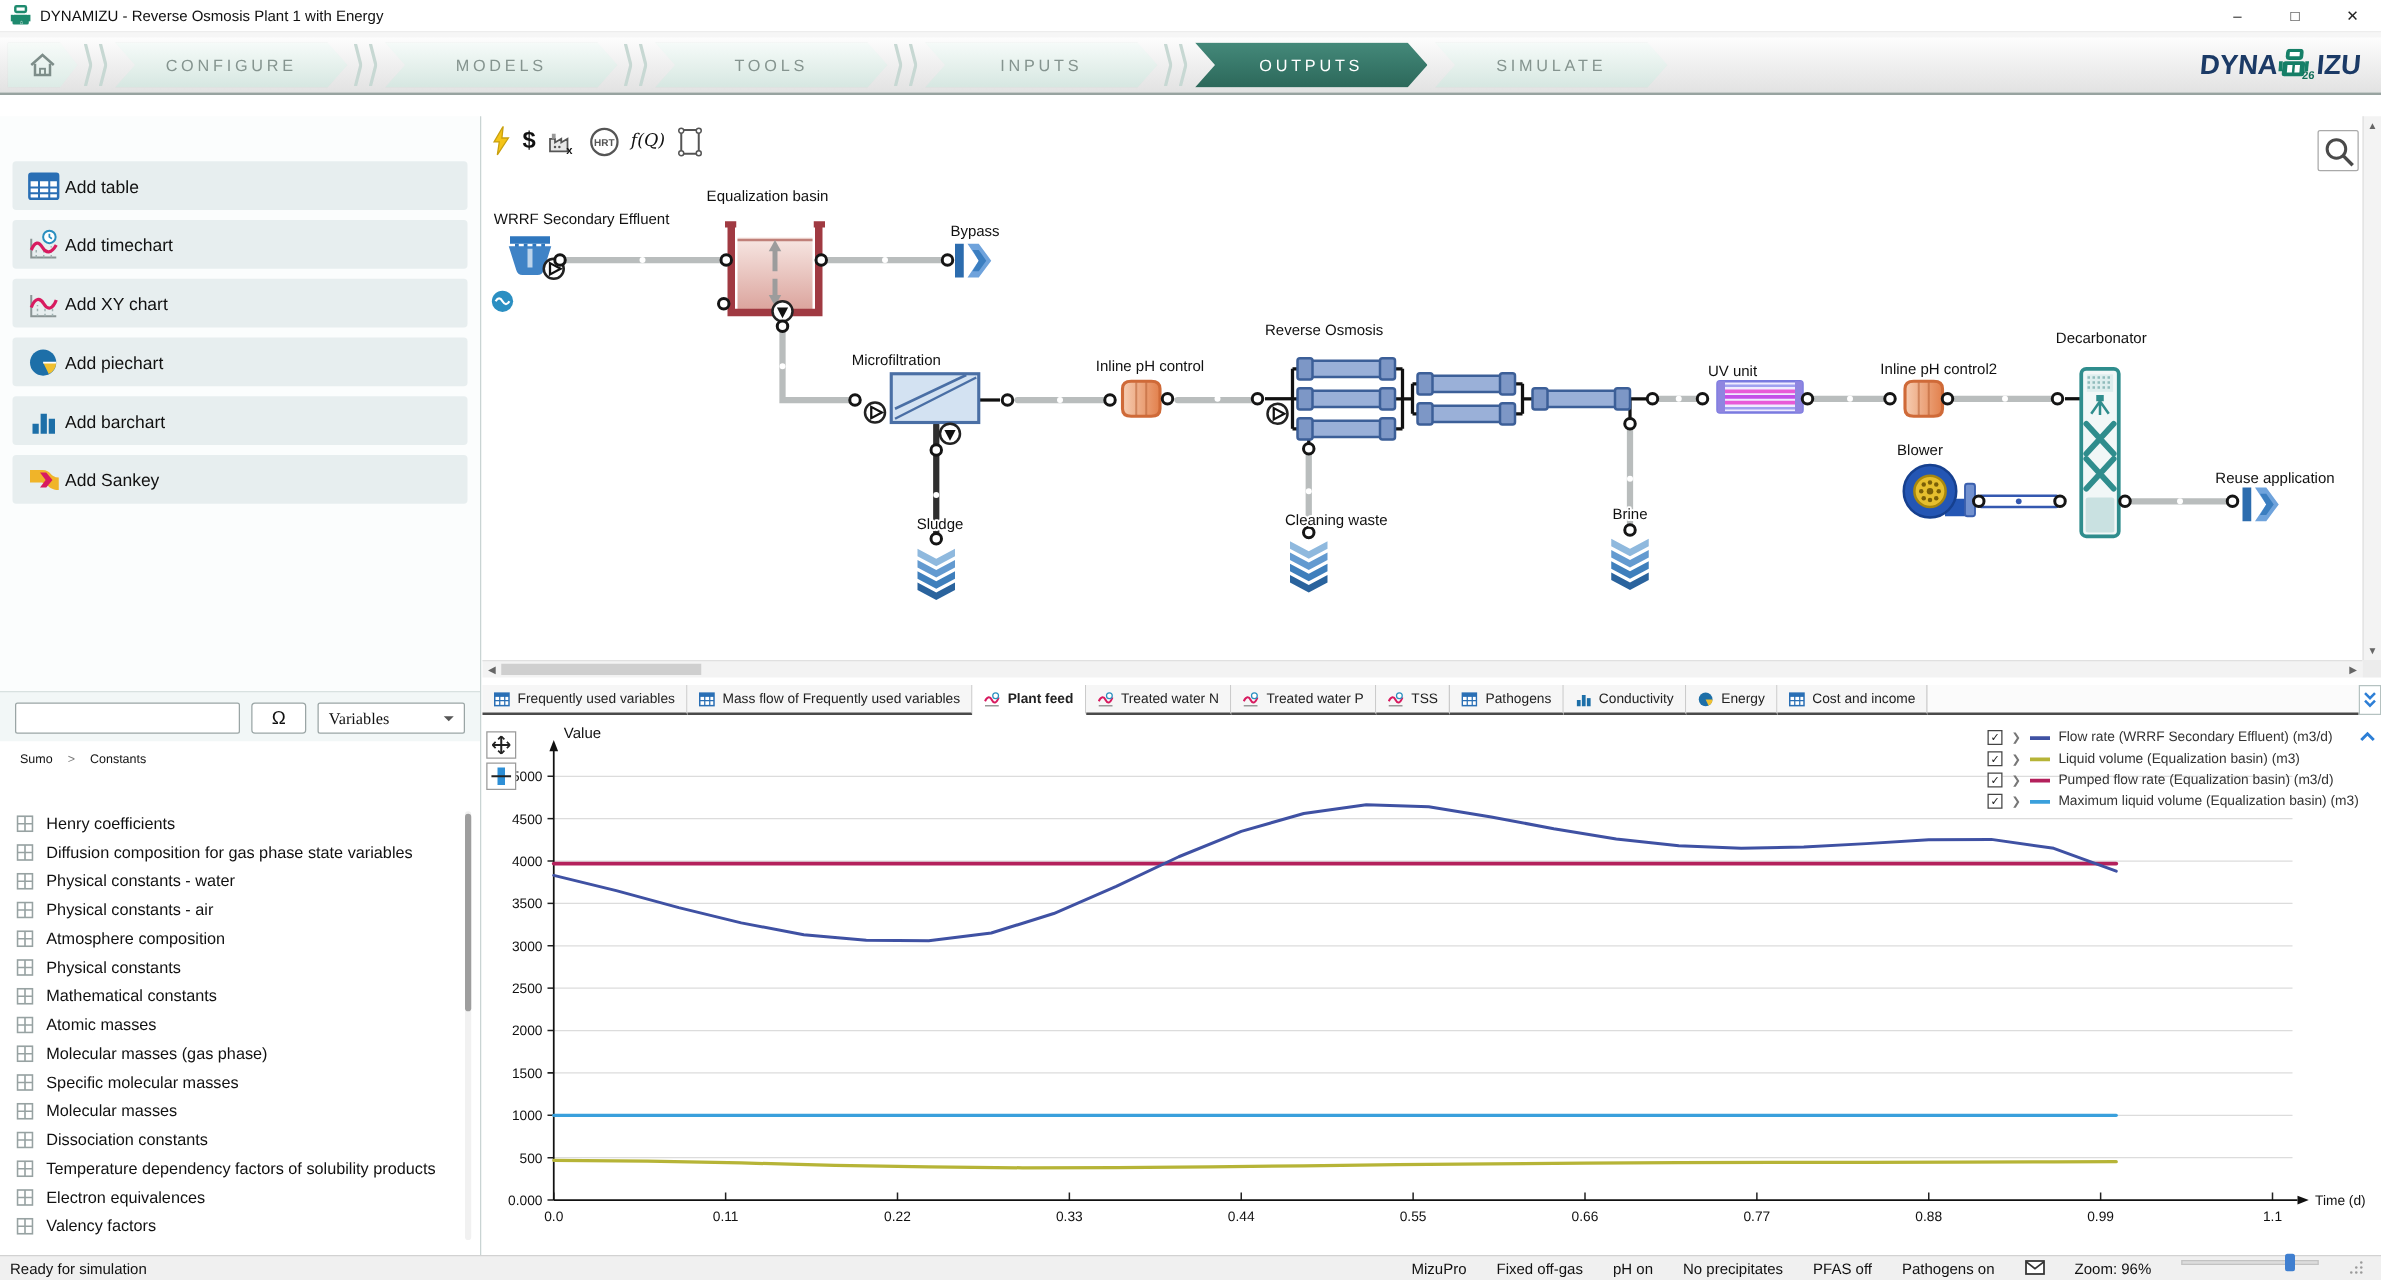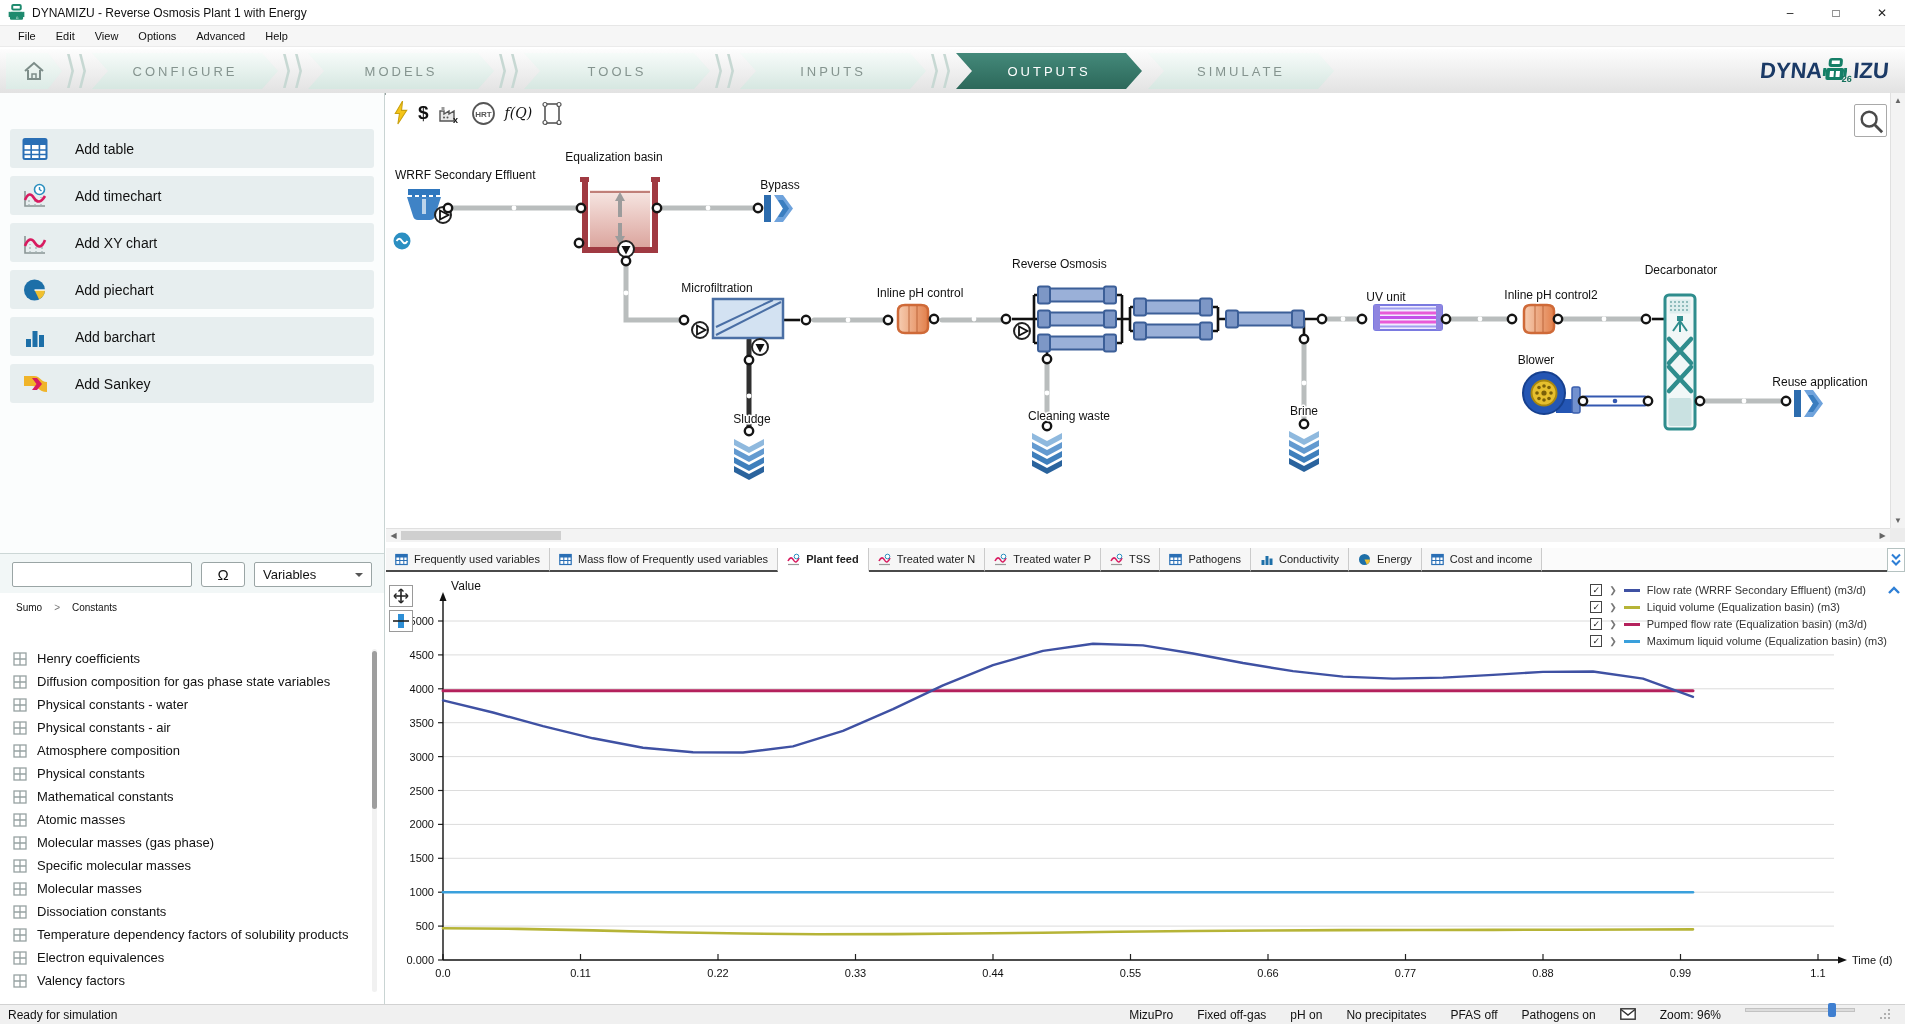--- a/index.html
+++ b/index.html
@@ -15,52 +15,52 @@
   .win-btns { margin-left:auto; display:flex; height:100%; }
   .win-btn { width:46px; height:100%; display:flex; align-items:center; justify-content:center;
              font-size:12px; color:#222; }
 
   
   .menubar { position:absolute; left:0; top:26px; width:100%; height:21px; background:#f6f6f6;
              border-bottom:1px solid #ebebeb; display:flex; align-items:center; padding-left:8px; }
   .menu-item { padding:0 10px; font-size:11px; }
 
   
-  .navbar { position:absolute; left:0; top:49px; width:100%; height:46px;
+  .navbar { position:absolute; left:0; top:30px; width:100%; height:46px;
             background:linear-gradient(#fdfdfd,#e2e2e2); border-bottom:2px solid #98a3a0;
             display:flex; align-items:center; padding-left:6px; }
   .home-tab { width:56px; height:36px; clip-path:polygon(0 0,calc(100% - 14px) 0,100% 50%,calc(100% - 14px) 100%,0 100%);
               background:linear-gradient(#f7fbf9,#dcebe6); display:flex; align-items:center; justify-content:center;
               filter:drop-shadow(0 0 1px #9fb4ae); }
   .nav-tab { height:36px; width:186px; margin-left:6px; display:flex; align-items:center; justify-content:center;
              clip-path:polygon(0 0,calc(100% - 16px) 0,100% 50%,calc(100% - 16px) 100%,0 100%,16px 50%);
              background:linear-gradient(#f6fbf9,#d6e7e1); color:#85948f; font-size:13px; letter-spacing:3px;
              filter:drop-shadow(0 0 1px #9fb4ae); }
   .nav-tab.active { background:linear-gradient(#44897a,#2c685a); color:#fff; }
   .navsep { width:7px; height:34px; margin-left:5px;
             clip-path:polygon(0 0,38% 0,100% 50%,38% 100%,0 100%,62% 50%); background:#c7d8d3; }
   .logo { margin-left:auto; margin-right:16px; display:flex; align-items:flex-end; gap:1px;
           font-weight:bold; font-size:22px; color:#1b3a66; transform:skewX(-5deg); }
   .logo .badge { font-size:9px; color:#14705b; font-weight:bold; align-self:flex-end; margin-left:-6px; }
 
   
   .left-panel { position:absolute; left:0; top:93px; width:385px; bottom:20px;
                 background:#fbfdfd; border-right:1px solid #c9d4d3; }
   .add-btn { height:39px; margin:8px 10px 0 10px; background:#e7eeef; border-radius:3px;
-             display:flex; align-items:center; padding-left:12px; gap:27px; font-size:14px; }
+             display:flex; align-items:center; padding-left:12px; gap:4px; font-size:14px; }
   .add-btn:first-child { margin-top:36px; }
 
   .vars { position:absolute; left:0; right:0; top:460px; bottom:0; background:#fff; border-top:1px solid #ccd7d6; }
   .search-row { display:flex; gap:9px; padding:8px 12px 6px 12px; background:#f2f7f7; align-items:center; }
   .search-input { flex:1; height:25px; border:1px solid #9aa5a5; border-radius:2px; background:#fff;
                   font-size:13px; padding:0 6px; min-width:0; }
   .omega-btn { width:44px; height:25px; border:1px solid #9aa5a5; border-radius:3px; background:#fff;
                font-size:15px; display:flex; align-items:center; justify-content:center; }
   .type-select { width:118px; height:25px; border:1px solid #9aa5a5; border-radius:2px; background:#fff;
-                 font-size:13px; display:flex; align-items:center; padding:0 8px; position:relative; }
+                 font-size:13px; display:flex; align-items:center; padding:0 8px; position:relative;font-family:Liberation Serif, serif; }
   .type-select::after { content:""; position:absolute; right:8px; top:10px; border:4px solid transparent;
                         border-top-color:#555; }
   .breadcrumb { display:flex; gap:12px; padding:9px 0 5px 16px; font-size:10px; }
   .vlist { position:absolute; left:0; right:16px; top:93px; bottom:8px; overflow:hidden; }
   .vitem { display:flex; align-items:center; gap:10px; height:23px; padding-left:13px; font-size:13px; white-space:nowrap; }
   .vscroll { position:absolute; right:7px; top:95px; bottom:12px; width:5px; background:#f1f1f1; border-radius:3px; }
   .vscroll .thumb { position:absolute; top:2px; width:5px; height:46%; background:#9e9e9e; border-radius:3px; }
 
   
   .canvas { position:absolute; left:386px; top:93px; width:1519px; height:449px; background:#fff; }

